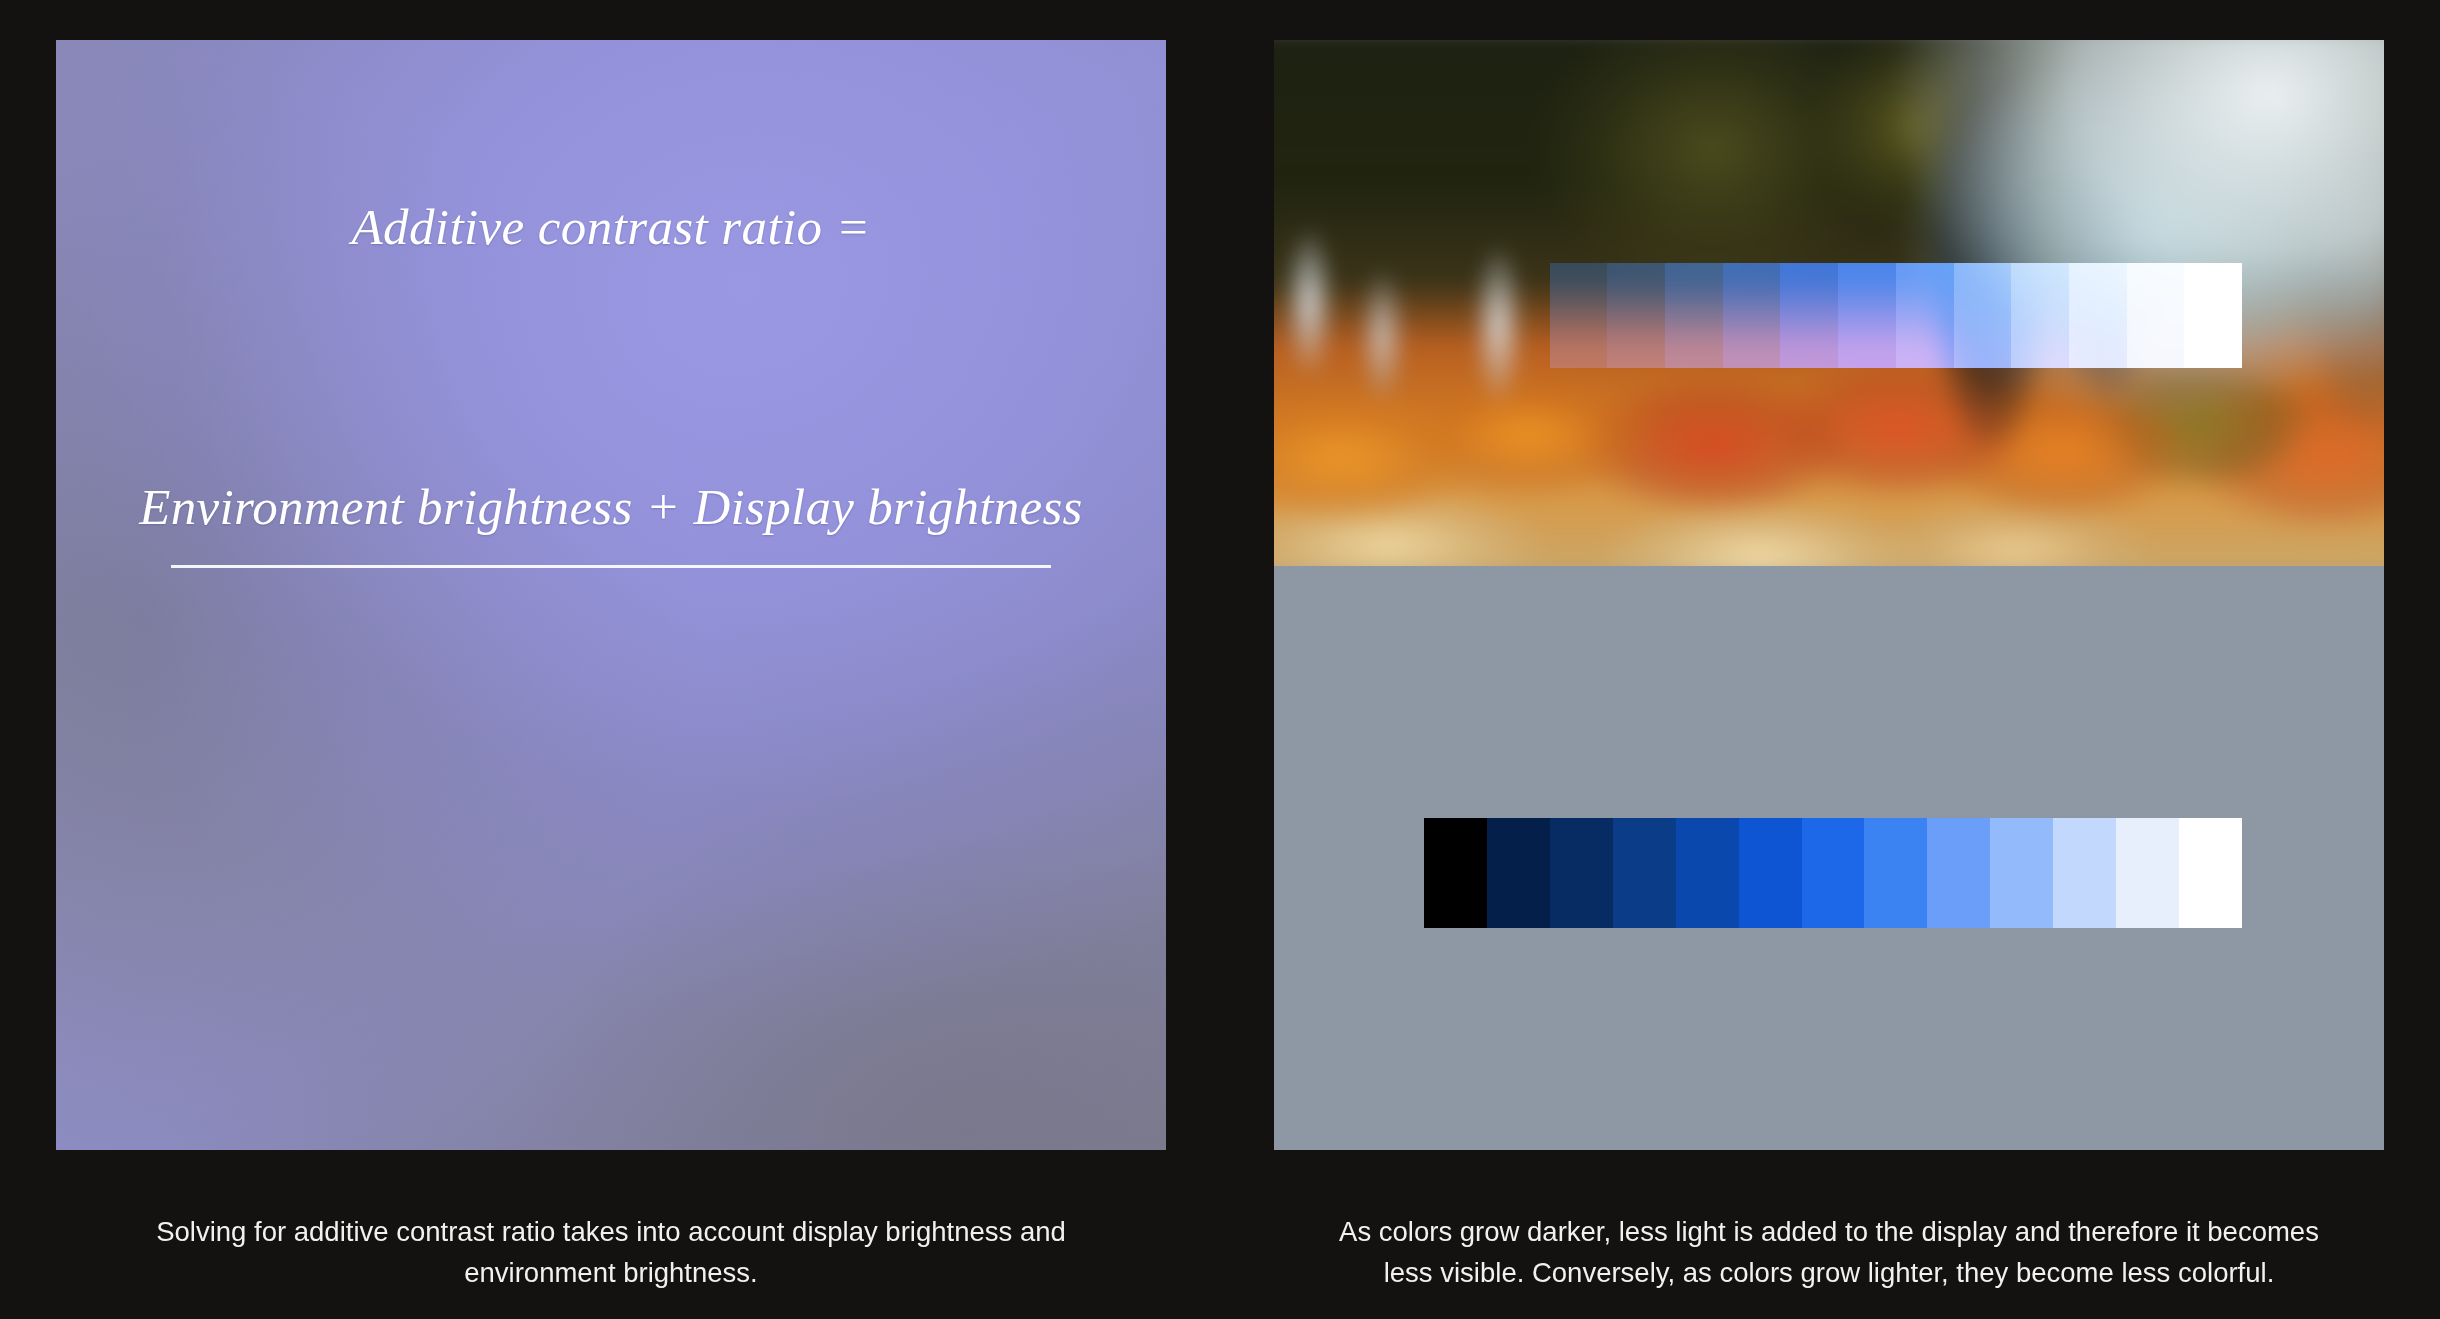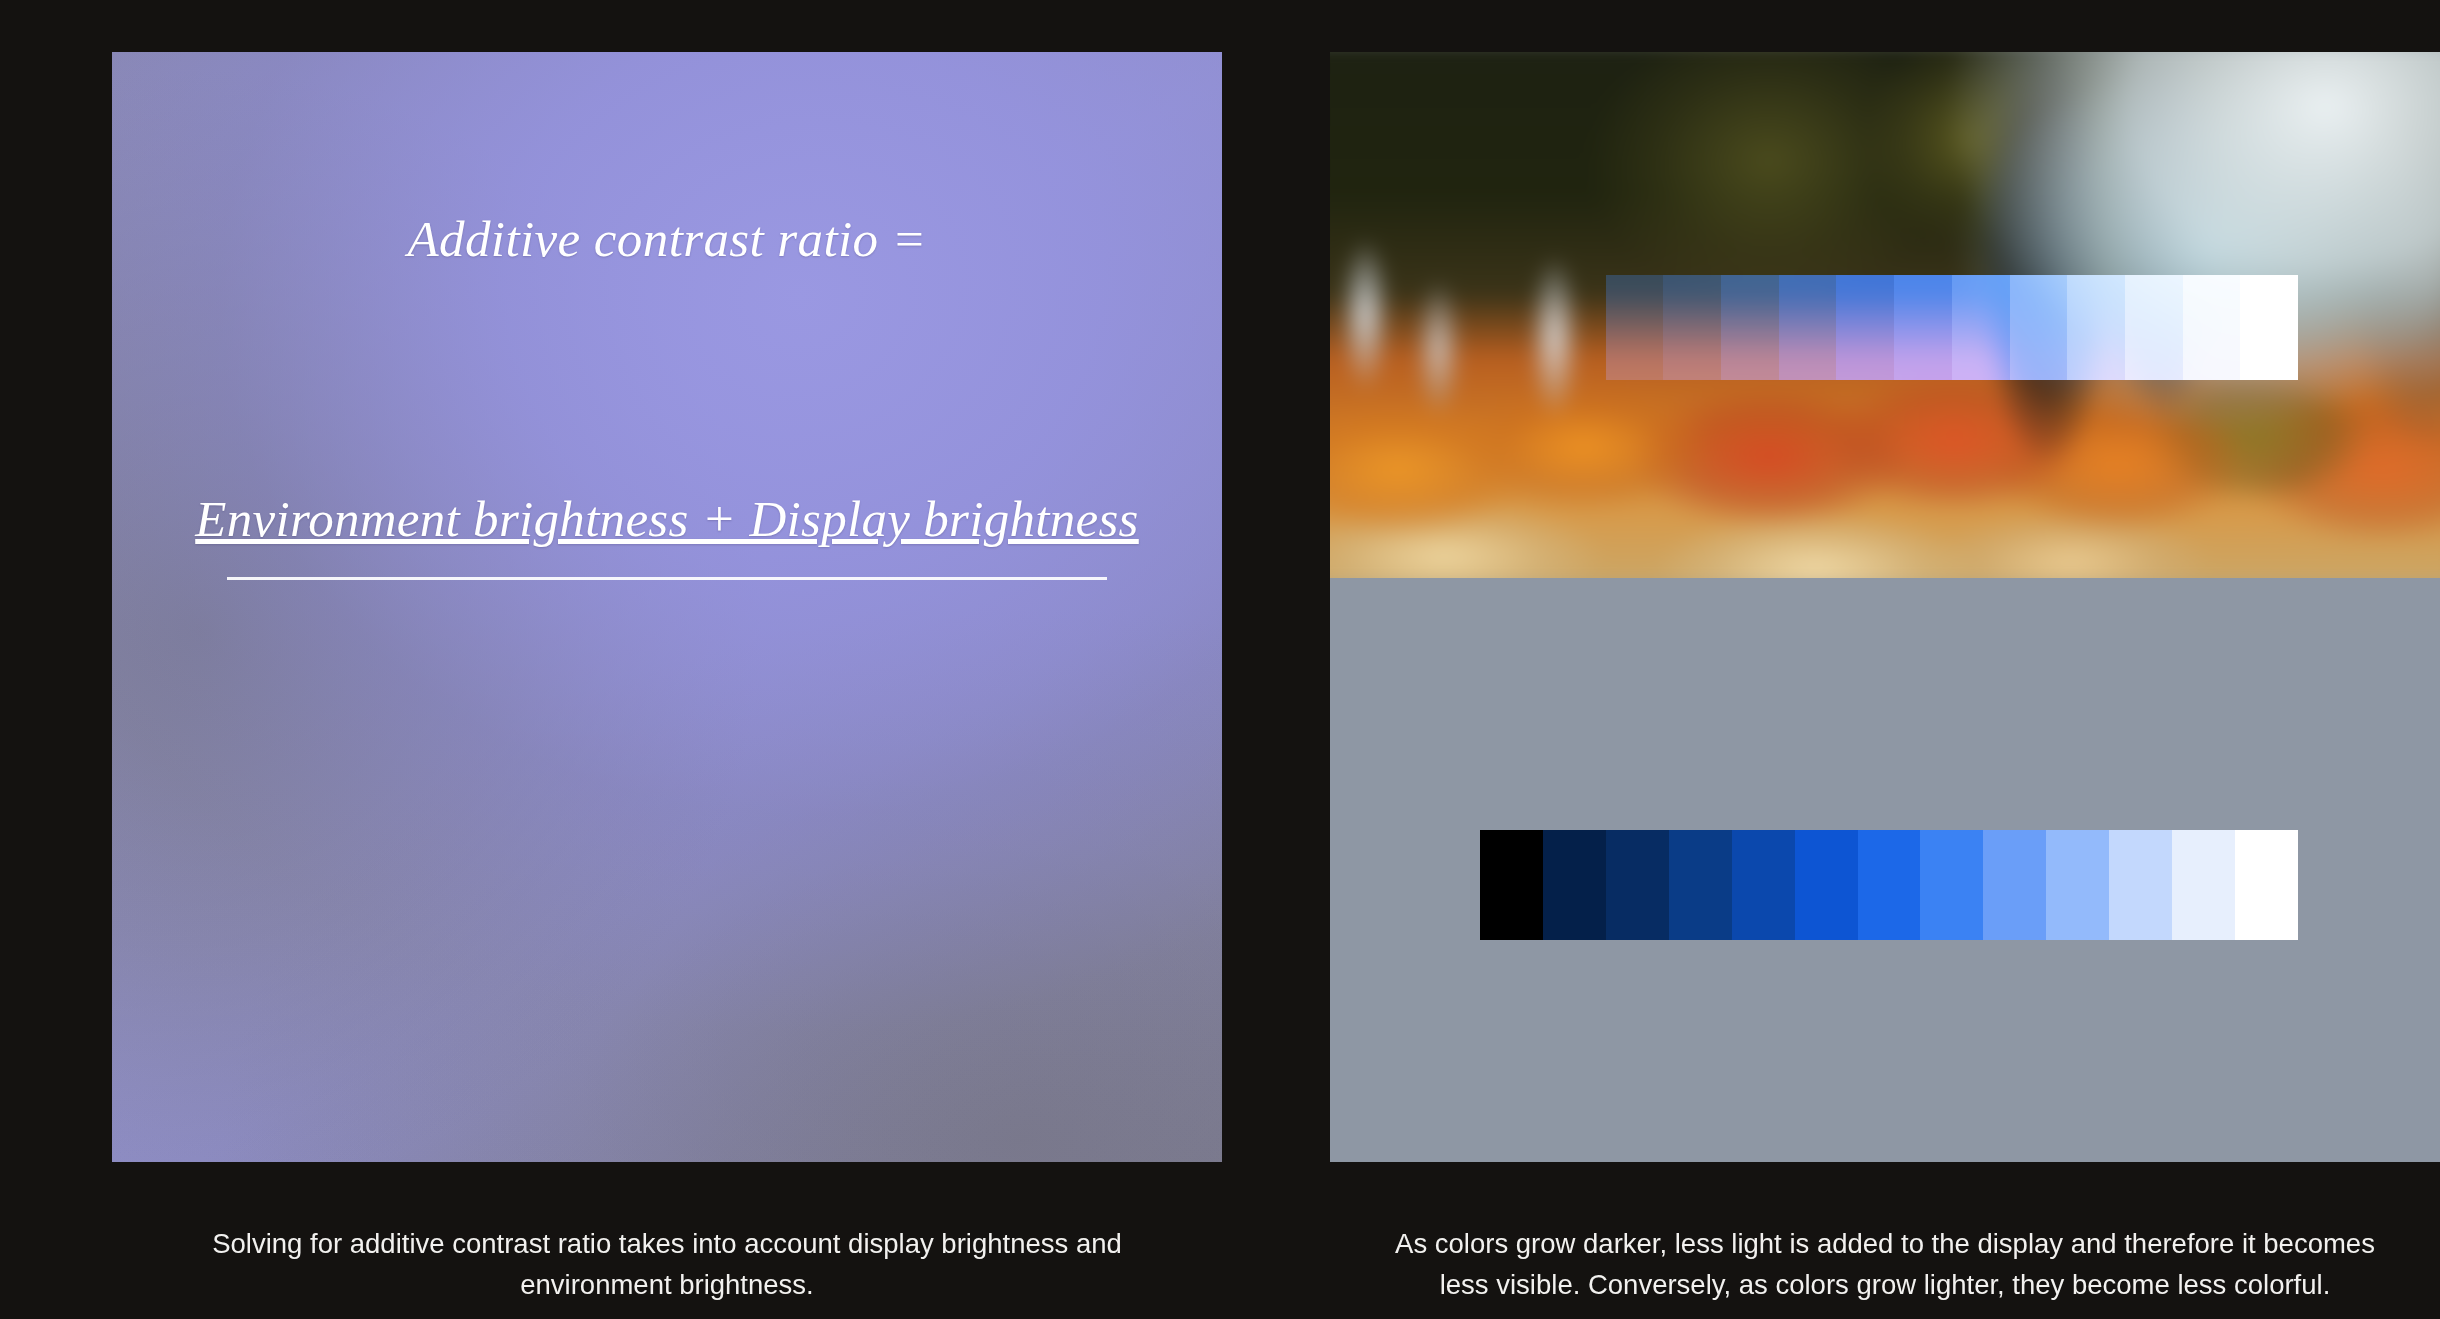--- a/index.html
+++ b/index.html
@@ -18,23 +18,23 @@
 
   .figure-grid {
     position: absolute;
     left: 0;
     top: 0;
     width: 2440px;
     height: 1319px;
     display: flex;
     flex-direction: row;
     align-items: flex-start;
-    justify-content: flex-end;
+    justify-content: center;
     gap: 108px;
-    padding-top: 52px;
+    padding-top: 40px;
     box-sizing: border-box;
   }
 
   .figure {
     width: 1110px;
     display: flex;
     flex-direction: column;
     align-items: center;
   }
 
@@ -84,21 +84,20 @@
     right: 0;
     font-size: 51px;
     letter-spacing: 0.4px;
   }
 
   .fraction {
     position: absolute;
     top: 438px;
     left: 0;
     right: 0;
-    text-decoration: underline;
   }
 
   .fraction-numerator {
     font-size: 51px;
     line-height: 1.15;
     letter-spacing: 0.3px;
   }
 
   .fraction-bar {
     width: 880px;

